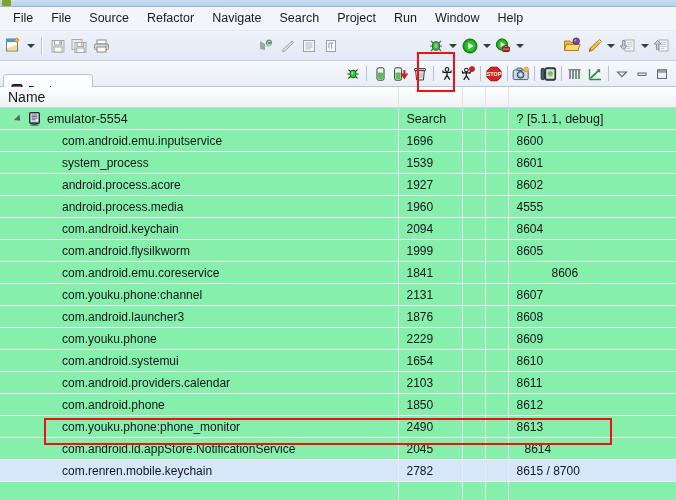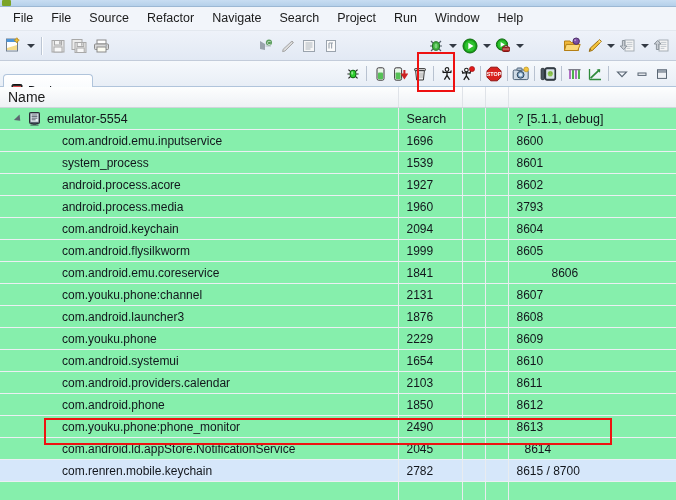--- a/index.html
+++ b/index.html
@@ -625,21 +625,21 @@
               <td>1927</td>
               <td></td>
               <td></td>
               <td style="border-right: none;">8602</td>
             </tr>
             <tr class="proc-row">
               <td class="c-name">android.process.media</td>
               <td>1960</td>
               <td></td>
               <td></td>
-              <td style="border-right: none;">3793</td>
+              <td style="border-right: none;">4555</td>
             </tr>
             <tr class="proc-row">
               <td class="c-name">com.android.keychain</td>
               <td>2094</td>
               <td></td>
               <td></td>
               <td style="border-right: none;">8604</td>
             </tr>
             <tr class="proc-row">
               <td class="c-name">com.android.flysilkworm</td>

